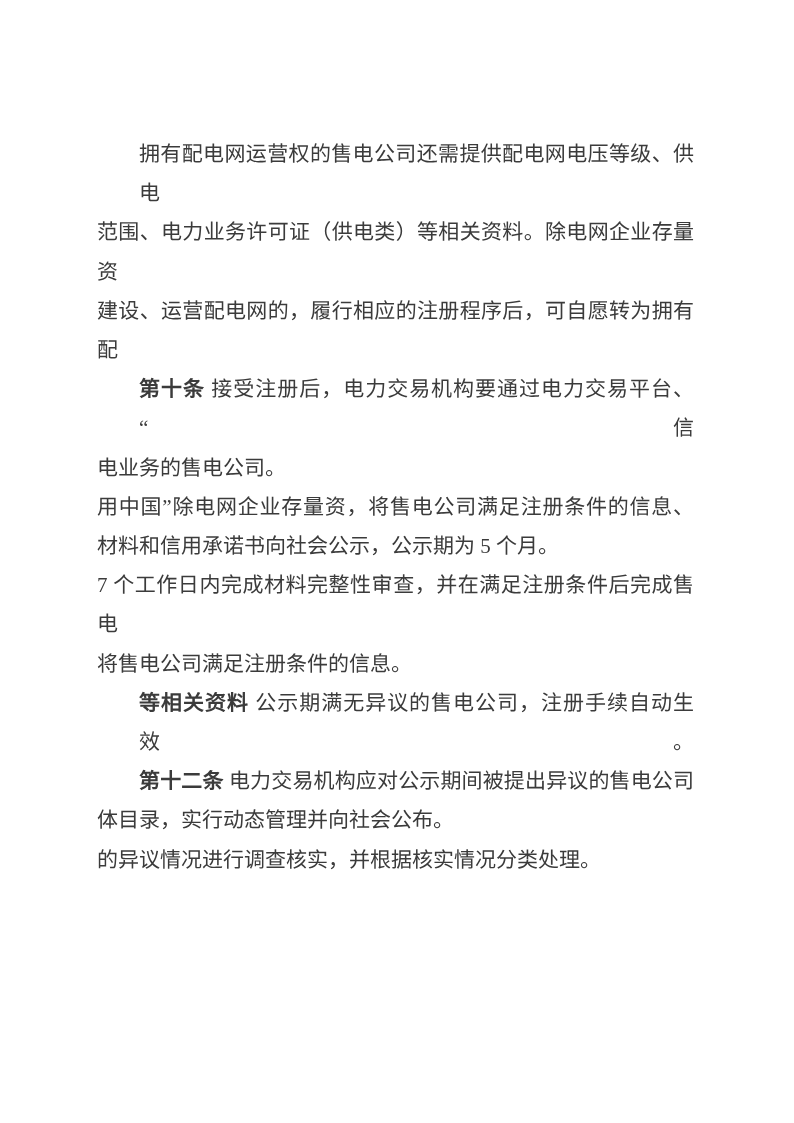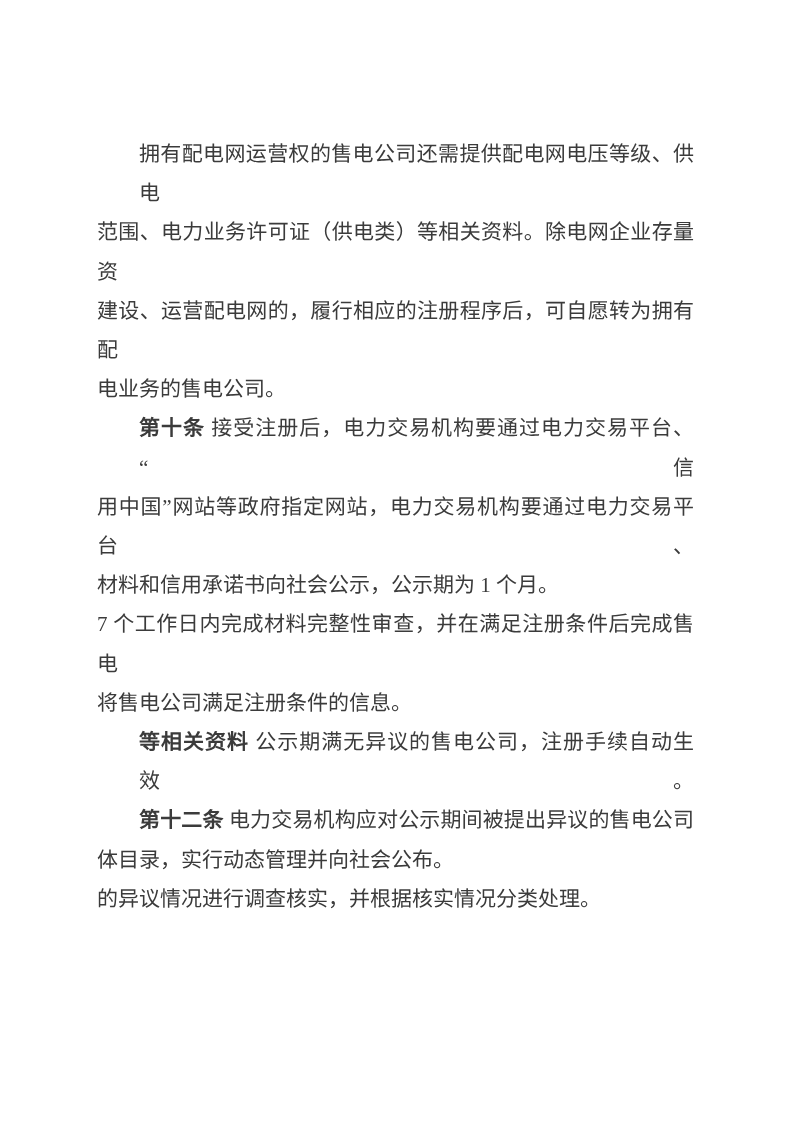--- a/index.html
+++ b/index.html
@@ -47,25 +47,25 @@
 </style>
 </head>
 <body>
 
 <div class="page">
   <div class="content">
 
     <div class="line indent justify"><span>拥有配电网运营权的售电公司还需提供配电网电压等级、供电</span></div>
     <div class="line justify"><span>范围、电力业务许可证（供电类）等相关资料。除电网企业存量资</span></div>
     <div class="line justify"><span>建设、运营配电网的，履行相应的注册程序后，可自愿转为拥有配</span></div>
+    <div class="line indent justify"><span class="article-num">第十条</span><span> 接受注册后，电力交易机构要通过电力交易平台、“信</span></div>
+
     <div class="line end"><span>电业务的售电公司。</span></div>
-
-    <div class="line indent justify"><span class="article-num">第十条</span><span> 接受注册后，电力交易机构要通过电力交易平台、“信</span></div>
-    <div class="line justify"><span>用中国”网站等政府指定网站，电力交易机构要通过电力交易平台、</span></div>
-    <div class="line end"><span>材料和信用承诺书向社会公示，公示期为 1 个月。</span></div>
+    <div class="line justify"><span>用中国”除电网企业存量资，将售电公司满足注册条件的信息、</span></div>
+    <div class="line end"><span>材料和信用承诺书向社会公示，公示期为 5 个月。</span></div>
 
     <div class="line justify"><span>7 个工作日内完成材料完整性审查，并在满足注册条件后完成售电</span></div>
     <div class="line end"><span>将售电公司满足注册条件的信息。</span></div>
 
     <div class="line indent justify"><span class="article-num">等相关资料</span><span> 公示期满无异议的售电公司，注册手续自动生效。</span></div>
     <div class="line indent justify"><span class="article-num">第十二条</span><span> 电力交易机构应对公示期间被提出异议的售电公司</span></div>
 
     <div class="line end"><span>体目录，实行动态管理并向社会公布。</span></div>
     <div class="line end"><span>的异议情况进行调查核实，并根据核实情况分类处理。</span></div>
 

